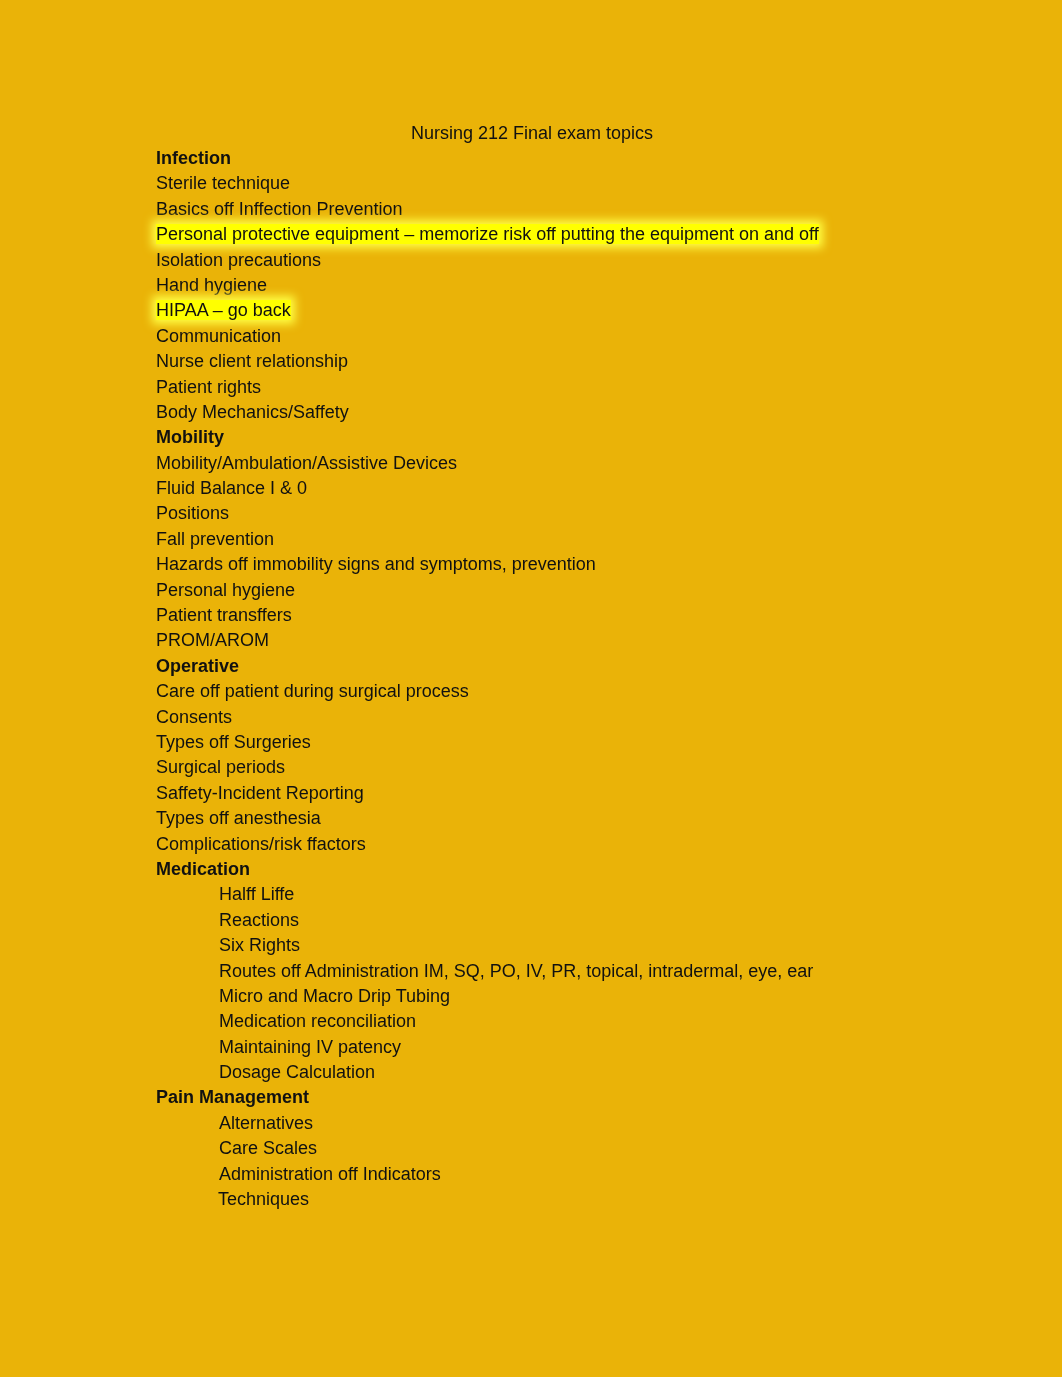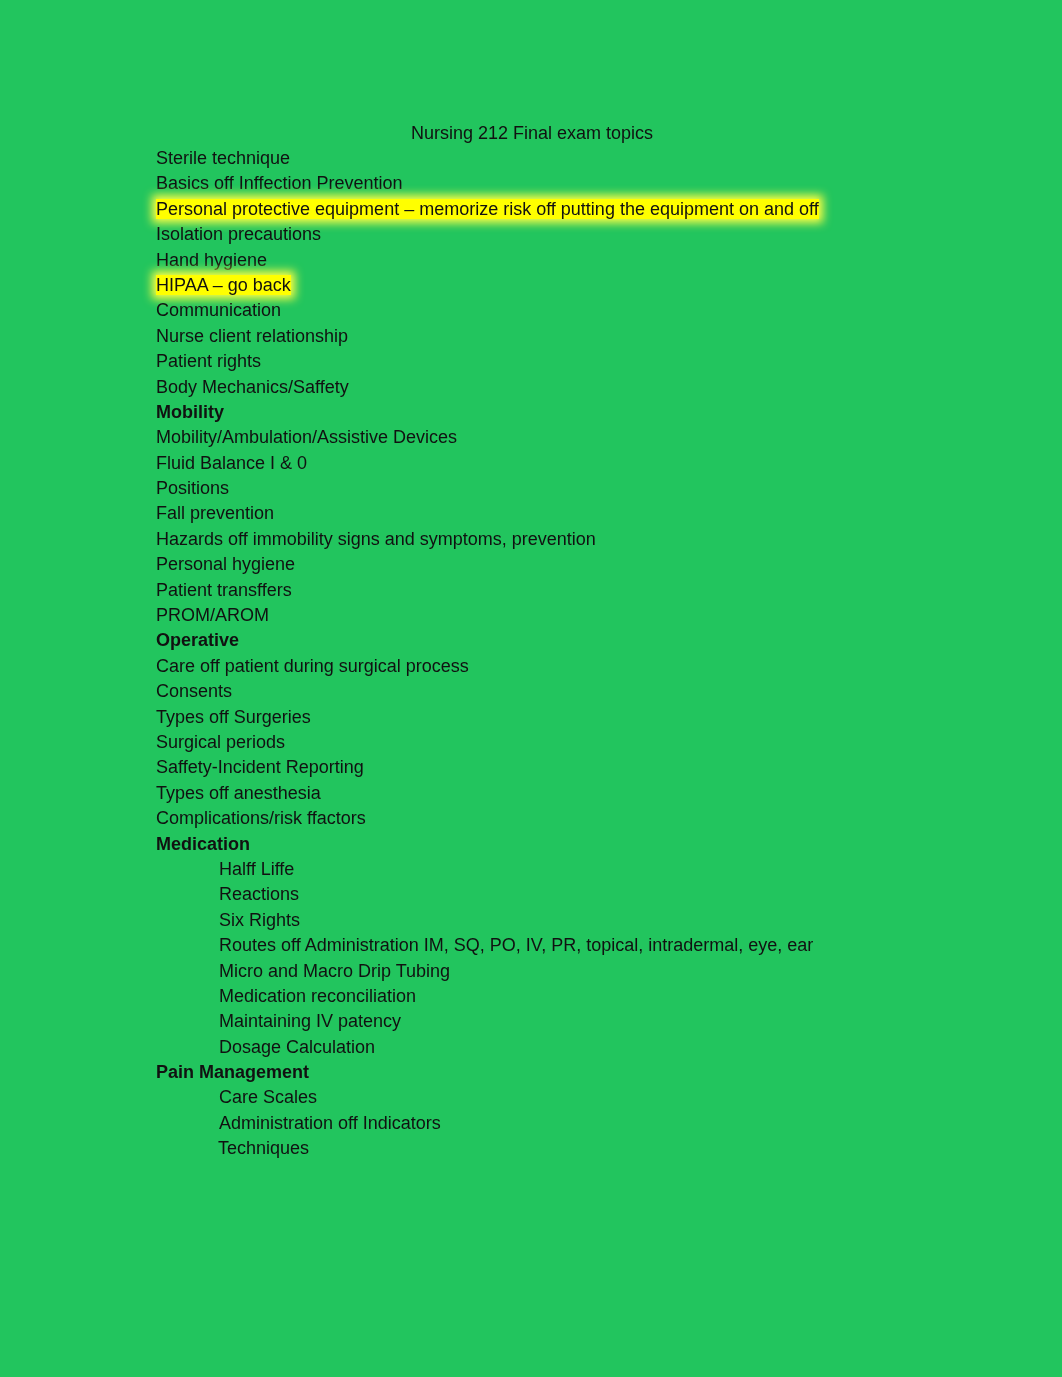--- a/index.html
+++ b/index.html
@@ -1,36 +1,37 @@
 <!DOCTYPE html>
 <html><head>
 <meta charset="utf-8">
 <style>
   html, body { margin: 0; padding: 0; background: #ffffff; }
   body { width: 1062px; height: 1377px; position: relative; overflow: hidden;
          font-family: "Liberation Sans", "DejaVu Sans", sans-serif; color: #111; }
-  .page { position: absolute; left: 0; top: 0; width: 1062px; height: 1377px; background: #22c55e; }
+  .page { position: absolute; left: 0; top: 0; width: 1062px; height: 1377px; background: #eab308; }
   .title { position: absolute; top: 122px; left: 0; width: 1062px; text-align: center;
            font-size: 18px; line-height: 22px; }
   .title span { position: relative; left: 1px; }
   .lines { position: absolute; left: 156px; top: 146px; }
   .line { font-size: 18px; height: 25.4px; line-height: 25.4px; white-space: nowrap; }
   .heading { font-weight: bold; }
   .indent { padding-left: 63px; }
   .indent-t { padding-left: 62px; }
   .hl { background: #ffff00; box-shadow: 0 0 10px 4px #ffff44; }
 </style>
 </head>
 <body>
 
 <div class="page">
   <div class="title">
     <span>Nursing 212 Final exam topics</span>
   </div>
   <div class="lines" id="lines">
+      <div class="line heading">Infection</div>
       <div class="line"><span>Sterile technique</span></div>
       <div class="line"><span>Basics off Inffection Prevention</span></div>
       <div class="line"><span class="hl" style="background: rgb(255, 255, 0);">Personal protective equipment – memorize risk off putting the equipment on and off</span></div>
       <div class="line"><span>Isolation precautions</span></div>
       <div class="line"><span>Hand hygiene</span></div>
       <div class="line"><span class="hl" style="background: rgb(255, 255, 0);">HIPAA – go back</span></div>
       <div class="line"><span>Communication</span></div>
       <div class="line"><span>Nurse client relationship</span></div>
       <div class="line"><span>Patient rights</span></div>
       <div class="line"><span>Body Mechanics/Saffety</span></div>
@@ -54,17 +55,18 @@
       <div class="line heading">Medication</div>
       <div class="line indent"><span>Halff Liffe</span></div>
       <div class="line indent"><span>Reactions</span></div>
       <div class="line indent"><span>Six Rights</span></div>
       <div class="line indent"><span>Routes off Administration IM, SQ, PO, IV, PR, topical, intradermal, eye, ear</span></div>
       <div class="line indent"><span>Micro and Macro Drip Tubing</span></div>
       <div class="line indent"><span>Medication reconciliation</span></div>
       <div class="line indent"><span>Maintaining IV patency</span></div>
       <div class="line indent"><span>Dosage Calculation</span></div>
       <div class="line heading">Pain Management</div>
+      <div class="line indent"><span>Alternatives</span></div>
       <div class="line indent"><span>Care Scales</span></div>
       <div class="line indent"><span>Administration off Indicators</span></div>
       <div class="line indent-t"><span>Techniques</span></div>
     </div>
 </div>
 
 </body></html>

